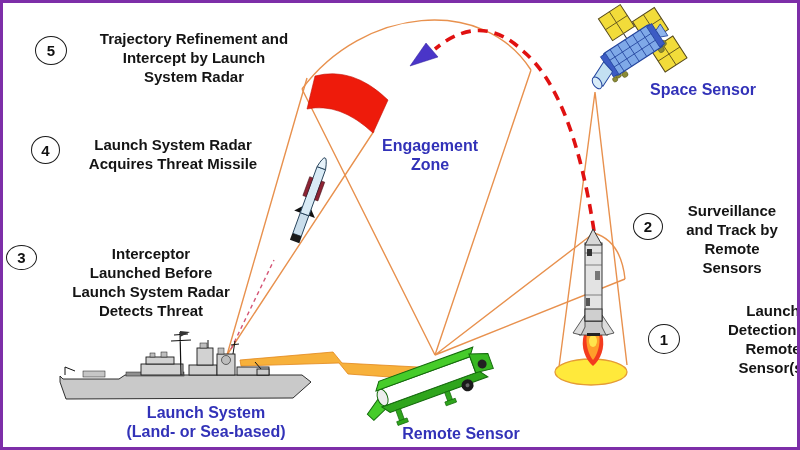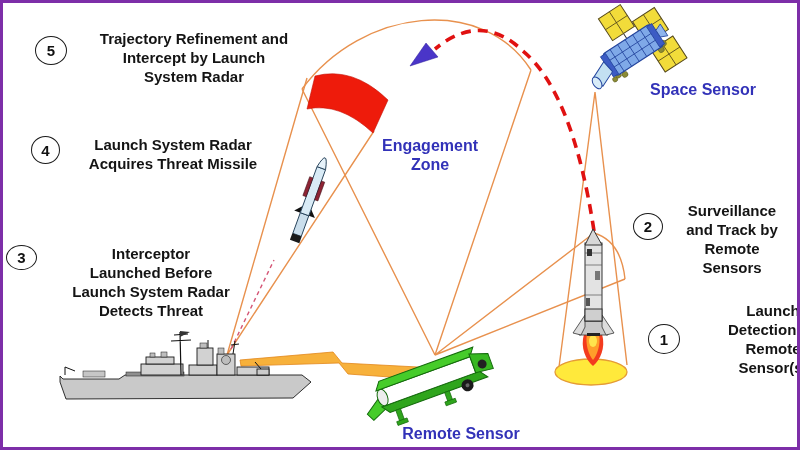--- a/index.html
+++ b/index.html
@@ -174,15 +174,17 @@
 Detects Threat</div>
   <div class="txt step-text" style="left:72px;top:132px;width:196px;">Launch System Radar
 Acquires Threat Missile</div>
   <div class="txt step-text" style="left:85px;top:26px;width:212px;">Trajectory Refinement and
 Intercept by Launch
 System Radar</div>
 
   <div class="txt blue-label" style="left:368px;top:133px;width:118px;">Engagement
 Zone</div>
   <div class="txt blue-label" style="left:628px;top:77px;width:144px;">Space Sensor</div>
+  <div class="txt blue-label" style="left:94px;top:400px;width:218px;">Launch System
+(Land- or Sea-based)</div>
   <div class="txt blue-label" style="left:392px;top:421px;width:132px;">Remote Sensor</div>
 
 </div>
 
 </body></html>

